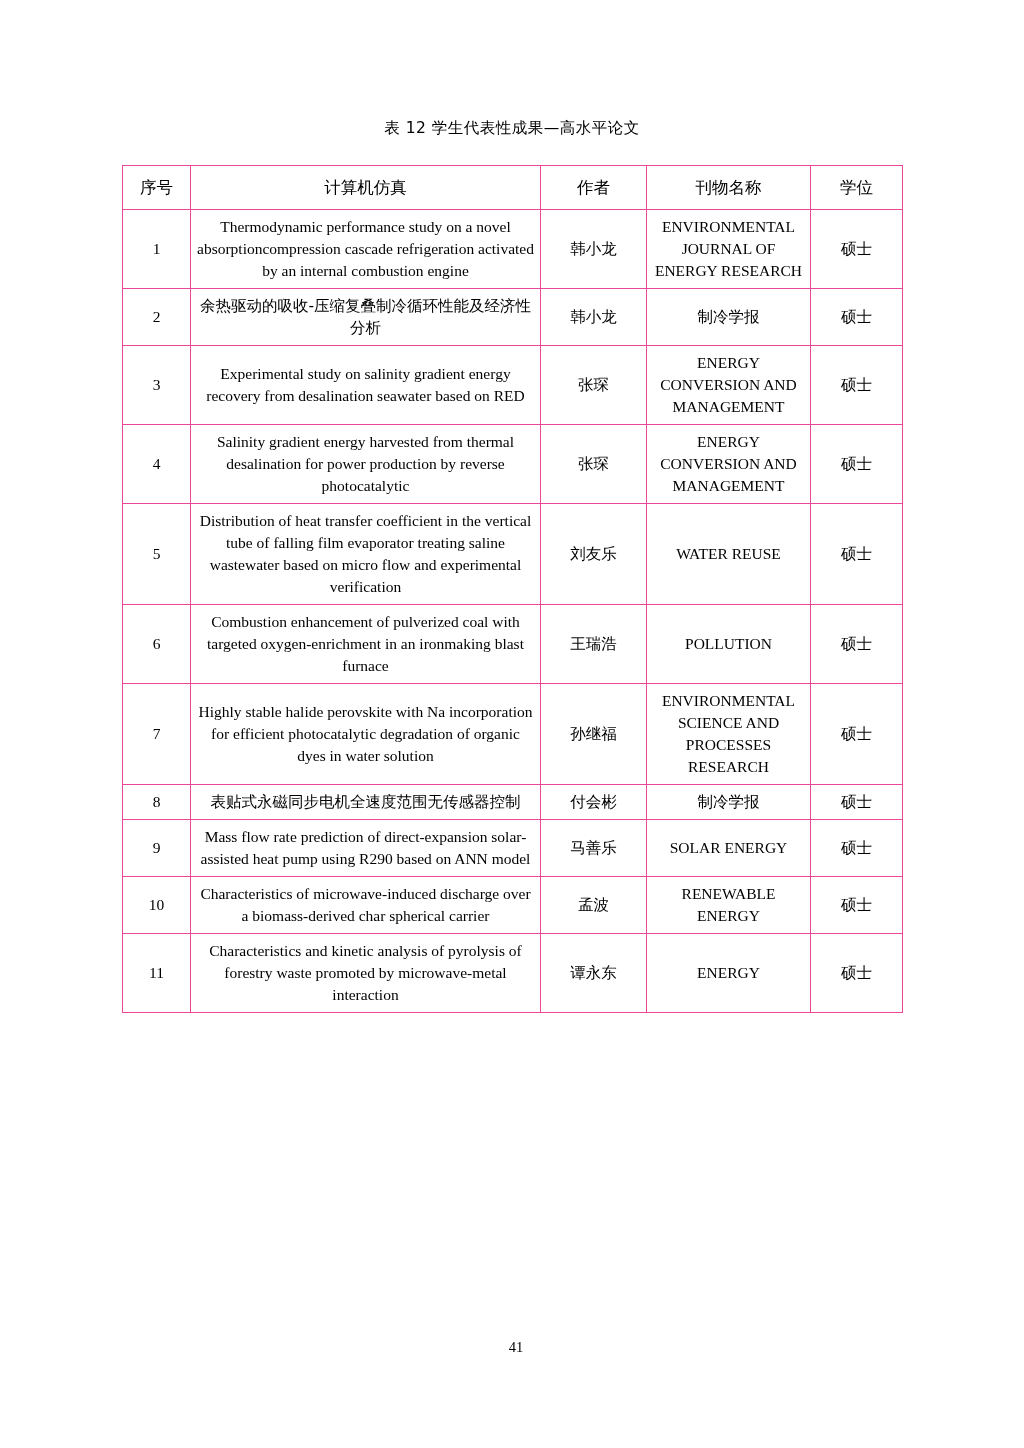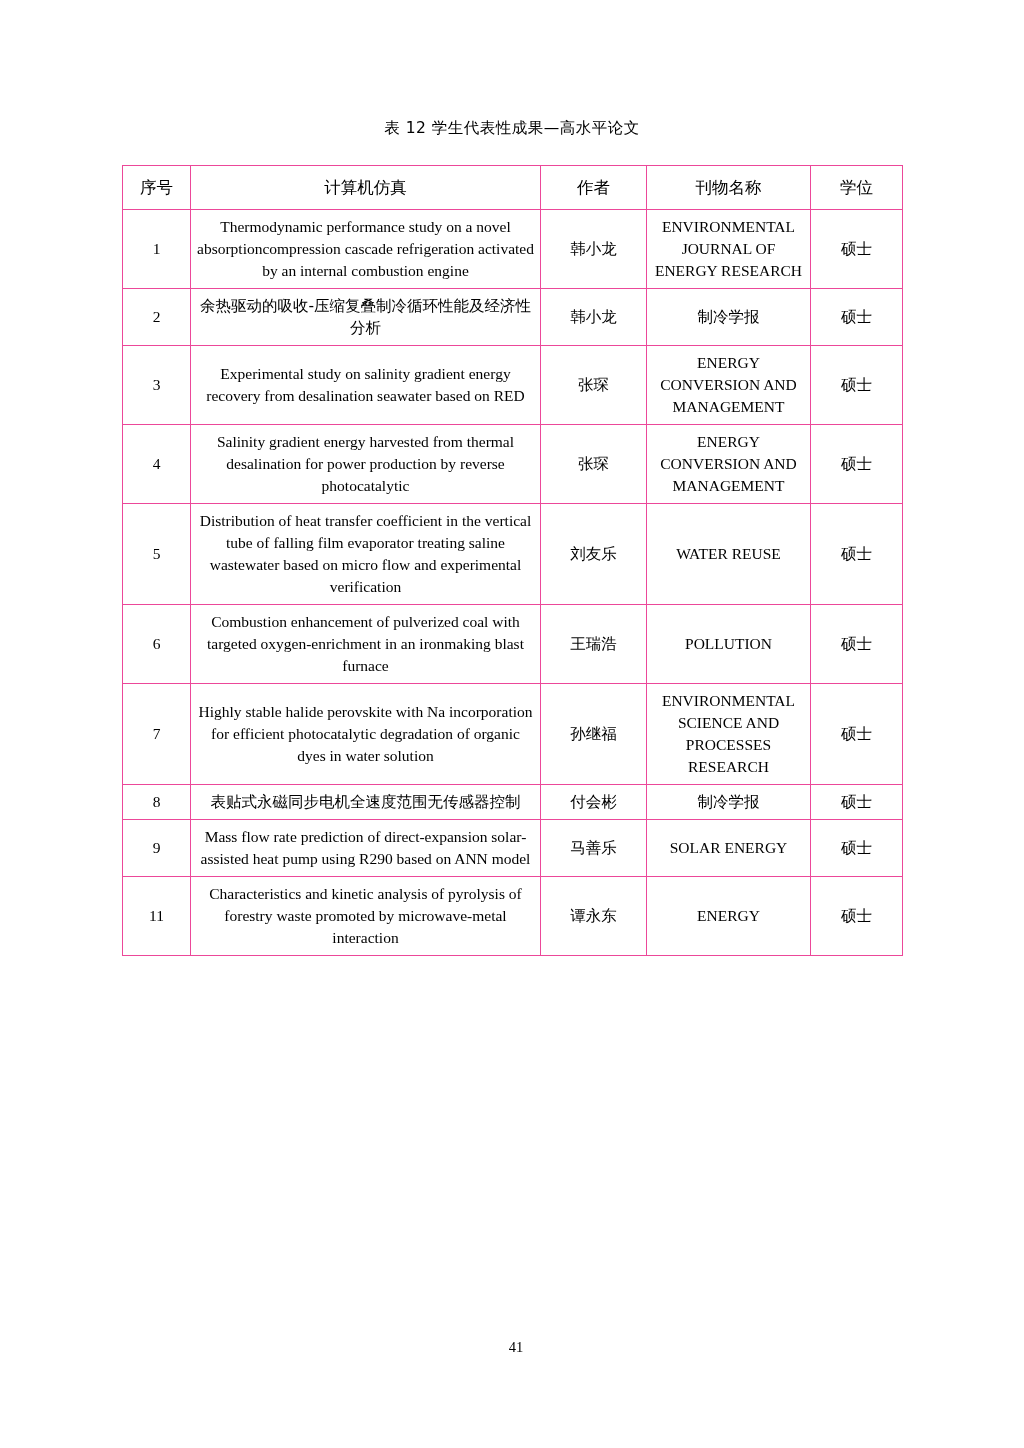--- a/index.html
+++ b/index.html
@@ -157,20 +157,27 @@
           <td class="cjk">硕士</td>
         </tr>
         <tr>
           <td>9</td>
           <td class="cell-title">Mass flow rate prediction of direct-expansion solar-assisted heat pump using R290 based on ANN model</td>
           <td class="cjk">马善乐</td>
           <td class="cell-journal">SOLAR ENERGY</td>
           <td class="cjk">硕士</td>
         </tr>
         <tr>
+          <td>10</td>
+          <td class="cell-title">Characteristics of microwave-induced discharge over a biomass-derived char spherical carrier</td>
+          <td class="cjk">孟波</td>
+          <td class="cell-journal">RENEWABLE ENERGY</td>
+          <td class="cjk">硕士</td>
+        </tr>
+        <tr>
           <td>11</td>
           <td class="cell-title">Characteristics and kinetic analysis of pyrolysis of forestry waste promoted by microwave-metal interaction</td>
           <td class="cjk">谭永东</td>
           <td class="cell-journal">ENERGY</td>
           <td class="cjk">硕士</td>
         </tr>
       </tbody>
     </table>
   </div>
 

